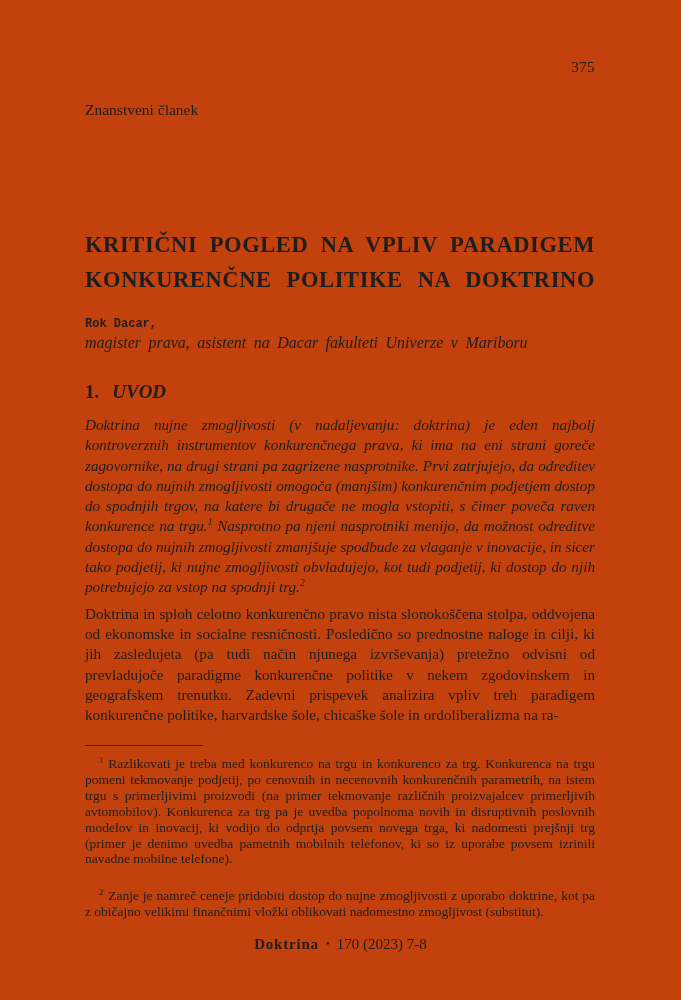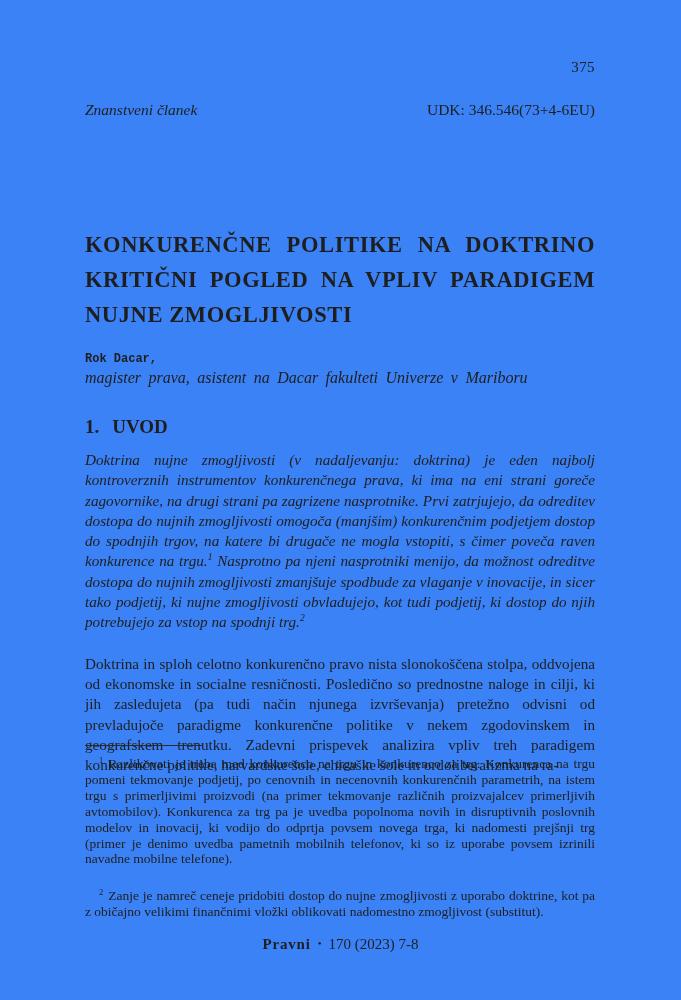--- a/index.html
+++ b/index.html
@@ -1,39 +1,39 @@
 <!DOCTYPE html>
 <html lang="sl"><head>
 <meta charset="utf-8">
 <style>
   html, body { margin:0; padding:0; background:#ffffff; }
   .page {
     position:relative;
     width:681px; height:1000px;
-    background:#3b82f6;
+    background:#c2410c;
     color:#1e1e1e;
     font-family:"Liberation Serif", serif;
     box-sizing:border-box;
     padding:0 86px 8px 85px;
     overflow:hidden;
   }
   .pagenum {
     padding-top:59px;
     text-align:right;
     font-size:15px;
     letter-spacing:0.4px;
   }
   .header-row {
     margin-top:25px;
     display:flex;
     justify-content:space-between;
     align-items:baseline;
     font-size:15.5px;
   }
-  .article-type { font-style:italic; }
+  .article-type { }
   .title {
     margin-top:108px;
     font-weight:bold;
     font-size:22.5px;
     line-height:35px;
     letter-spacing:0.6px;
   }
   .title-line-justify { text-align:justify; text-align-last:justify; }
   .author-name {
     margin-top:19px;
@@ -47,29 +47,29 @@
     font-size:16px;
     line-height:17.5px;
     word-spacing:3.5px;
   }
   .section-heading {
     margin-top:30px;
     font-weight:bold;
     font-size:19px;
     line-height:22px;
   }
-  .section-heading .sec-title { margin-left:13px; }
+  .section-heading .sec-title { margin-left:13px;font-style:italic; }
   .body-para {
     margin:0;
     font-size:15.2px;
     line-height:20.3px;
     text-align:justify;
   }
   .para-1 { margin-top:12px;font-style:italic; }
-  .para-2 { margin-top:21px; }
+  .para-2 { margin-top:6px; }
   sup.fnref {
     font-size:9.5px;
     vertical-align:super;
     line-height:0;
   }
   .footnote-area {
     position:absolute;
     left:85px; right:86px;
     top:745px;
   }
@@ -105,43 +105,41 @@
 </style>
 </head>
 <body>
 
 <div class="page">
 
   <div class="pagenum">375</div>
 
   <div class="header-row">
     <span class="article-type">Znanstveni članek</span>
-    <span class="udk">UDK: 346.546(73+4-6EU)</span>
   </div>
 
   <h1 class="title" style="margin:108px 0 0 0;">
+    <div class="title-line-justify">KRITIČNI POGLED NA VPLIV PARADIGEM</div>
     <div class="title-line-justify">KONKURENČNE POLITIKE NA DOKTRINO</div>
-    <div class="title-line-justify">KRITIČNI POGLED NA VPLIV PARADIGEM</div>
-    <div>NUJNE ZMOGLJIVOSTI</div>
   </h1>
 
   <div class="author-name">Rok Dacar,</div>
   <div class="author-aff">magister prava, asistent na Dacar fakulteti Univerze v Mariboru</div>
 
   <div class="section-heading">
     <span class="sec-num">1.</span><span class="sec-title">UVOD</span>
   </div>
 
   <p class="body-para para-1"><span>Doktrina nujne zmogljivosti (v nadaljevanju: doktrina) je eden najbolj kontroverznih instrumentov konkurenčnega prava, ki ima na eni strani goreče zagovornike, na drugi strani pa zagrizene nasprotnike. Prvi zatrjujejo, da odreditev dostopa do nujnih zmogljivosti omogoča (manjšim) konkurenčnim podjetjem dostop do spodnjih trgov, na katere bi drugače ne mogla vstopiti, s čimer poveča raven konkurence na trgu.</span><sup class="fnref">1</sup><span> Nasprotno pa njeni nasprotniki menijo, da možnost odreditve dostopa do nujnih zmogljivosti zmanjšuje spodbude za vlaganje v inovacije, in sicer tako podjetij, ki nujne zmogljivosti obvladujejo, kot tudi podjetij, ki dostop do njih potrebujejo za vstop na spodnji trg.</span><sup class="fnref">2</sup></p>
 
   <p class="body-para para-2">Doktrina in sploh celotno konkurenčno pravo nista slonokoščena stolpa, oddvojena od ekonomske in socialne resničnosti. Posledično so prednostne naloge in cilji, ki jih zasledujeta (pa tudi način njunega izvrševanja) pretežno odvisni od prevladujoče paradigme konkurenčne politike v nekem zgodovinskem in geografskem trenutku. Zadevni prispevek analizira vpliv treh paradigem konkurenčne politike, harvardske šole, chicaške šole in ordoliberalizma na ra-</p>
 
   <div class="footnote-area">
     <div class="fn-rule"></div>
     <p class="footnote"><sup class="fn-marker">1</sup><span>Razlikovati je treba med konkurenco na trgu in konkurenco za trg. Konkurenca na trgu pomeni tekmovanje podjetij, po cenovnih in necenovnih konkurenčnih parametrih, na istem trgu s primerljivimi proizvodi (na primer tekmovanje različnih proizvajalcev primerljivih avtomobilov). Konkurenca za trg pa je uvedba popolnoma novih in disruptivnih poslovnih modelov in inovacij, ki vodijo do odprtja povsem novega trga, ki nadomesti prejšnji trg (primer je denimo uvedba pametnih mobilnih telefonov, ki so iz uporabe povsem izrinili navadne mobilne telefone).</span></p>
     <p class="footnote"><sup class="fn-marker">2</sup><span>Zanje je namreč ceneje pridobiti dostop do nujne zmogljivosti z uporabo doktrine, kot pa z običajno velikimi finančnimi vložki oblikovati nadomestno zmogljivost (substitut).</span></p>
   </div>
 
   <div class="footer">
-    <span class="journal">Pravni</span><span class="bullet">•</span><span class="issue">170 (2023) 7-8</span>
+    <span class="journal">Doktrina</span><span class="bullet">•</span><span class="issue">170 (2023) 7-8</span>
   </div>
 
 </div>
 
 </body></html>

